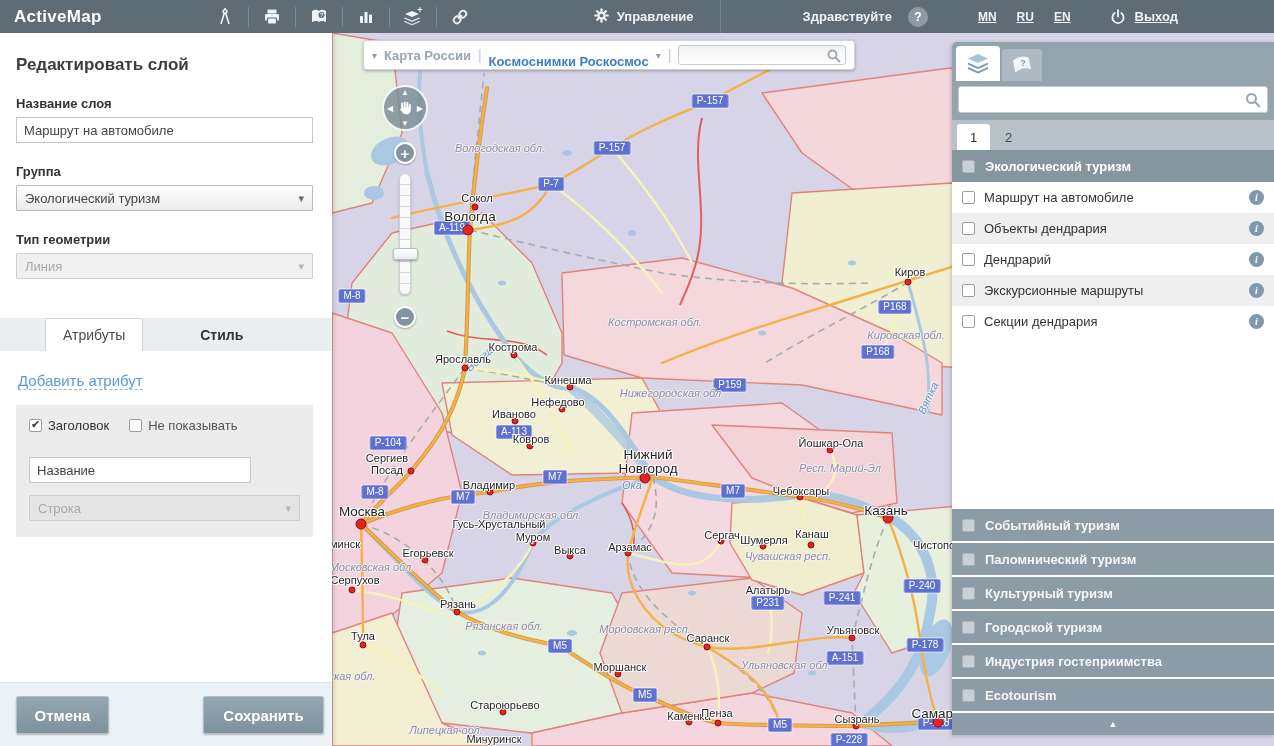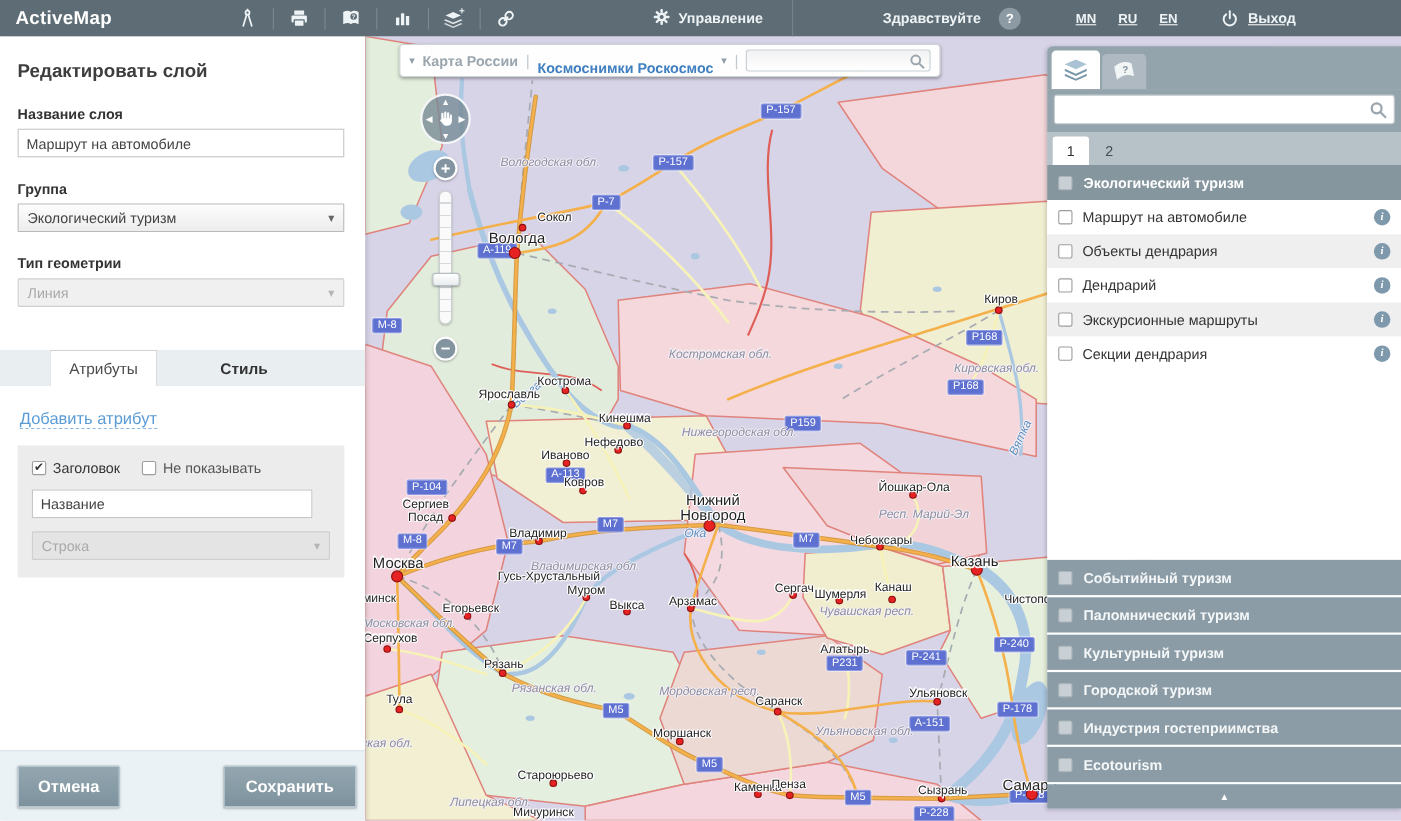--- a/index.html
+++ b/index.html
@@ -33,21 +33,21 @@
   #ep-tabs { margin-top:39px; height:33px; background:#e9eef1; display:flex; align-items:flex-end; padding-left:5px; }
   .ep-tab { height:33px; padding:0 17px; display:flex; align-items:center; font-size:14px; color:#4c4c4c; cursor:pointer;margin-left:40px; }
   .ep-tab.active { background:#fff; border:1px solid #d4d4d4; border-bottom:none; border-radius:2px 2px 0 0; }
   .ep-tab.inactive { font-weight:bold; color:#333; }
   #add-attr { display:inline-block; margin:21px 0 0 2px; font-size:15px; color:#5b9bd5; border-bottom:1px dashed #8cb8e0; cursor:pointer; }
   #attr-box { width:297px; margin-top:15px; background:#ececec; padding:13px 13px 16px 13px; }
   .cb-row { display:flex; align-items:center; gap:6px; font-size:13px; color:#333; }
   .cb { width:13px; height:13px; background:#fff; border:1px solid #9d9d9d; border-radius:2px; display:inline-flex; align-items:center; justify-content:center; font-size:11px; color:#333; cursor:pointer; flex:none; }
   .cb.checked::before { content:"✔"; margin-top:-2px; }
   .cb-gap { width:8px; }
-  #attr-box .txt-input { width:255px; margin-top:12px; }
+  #attr-box .txt-input { width:222px; margin-top:24px; }
   #attr-box .sel { width:271px; margin-top:12px; background:#e4e4e4; }
   #ep-footer { position:absolute; left:0; bottom:0; width:332px; height:64px; background:#ebf2f6; border-top:1px solid #d8e1e6; }
   .btn { position:absolute; top:13px; height:38px; background:linear-gradient(#94a7b1,#7d929d); border:1px solid #aebfc8; border-radius:2px; color:#fff; font-size:15px; font-weight:bold; font-family:"Liberation Sans",sans-serif; cursor:pointer; box-shadow:0 1px 2px rgba(0,0,0,.25); }
   #btn-cancel { left:16px; width:93px; }
   #btn-save { left:203px; width:121px; }
 
   
   #map-area { position:absolute; left:332px; top:33px; width:942px; height:713px; overflow:hidden; background:#d8d4e8; }
   #map-svg { position:absolute; left:0; top:0; }
   #map-anno { position:absolute; left:0; top:0; width:942px; height:713px; pointer-events:none; }
@@ -349,21 +349,21 @@
       <div class="rlabel" style="left: 172px; top: 593px;">Рязанская обл.</div>
       <div class="rlabel" style="left: 456px; top: 523px;">Чувашская респ.</div>
       <div class="rlabel" style="left: 313px; top: 596px;">Мордовская респ.</div>
       <div class="rlabel" style="left: 454px; top: 632px;">Ульяновская обл.</div>
       <div class="rlabel" style="left: 114px; top: 697px;">Липецкая обл.</div>
       <div class="rlabel" style="left: 14px; top: 643px;">льская обл.</div>
       <div class="rlabel river" style="left: 147px; top: 326px; transform: translate(-50%, -50%) rotate(-40deg);">Волга</div>
       <div class="rlabel river" style="left: 300px; top: 452px;">Ока</div>
       <div class="rlabel river" style="left: 596px; top: 365px; transform: translate(-50%, -50%) rotate(-65deg);">Вятка</div>
       <div class="cdot" style="left: 143px; top: 174px;"></div>
-      <div class="city" style="left: 145px; top: 166px; margin-left: 27px;">Сокол</div>
+      <div class="city" style="left: 145px; top: 166px;">Сокол</div>
       <div class="cdot big" style="left: 136px; top: 197px;"></div>
       <div class="city big" style="left: 138px; top: 184px;">Вологда</div>
       <div class="cdot" style="left: 576px; top: 249px;"></div>
       <div class="city" style="left: 578px; top: 240px;">Киров</div>
       <div class="cdot" style="left: 182px; top: 322px;"></div>
       <div class="city" style="left: 181px; top: 315px;">Кострома</div>
       <div class="cdot" style="left: 133px; top: 335px;"></div>
       <div class="city" style="left: 131px; top: 327px;">Ярославль</div>
       <div class="cdot" style="left: 238px; top: 354px;"></div>
       <div class="city" style="left: 236px; top: 348px;">Кинешма</div>

